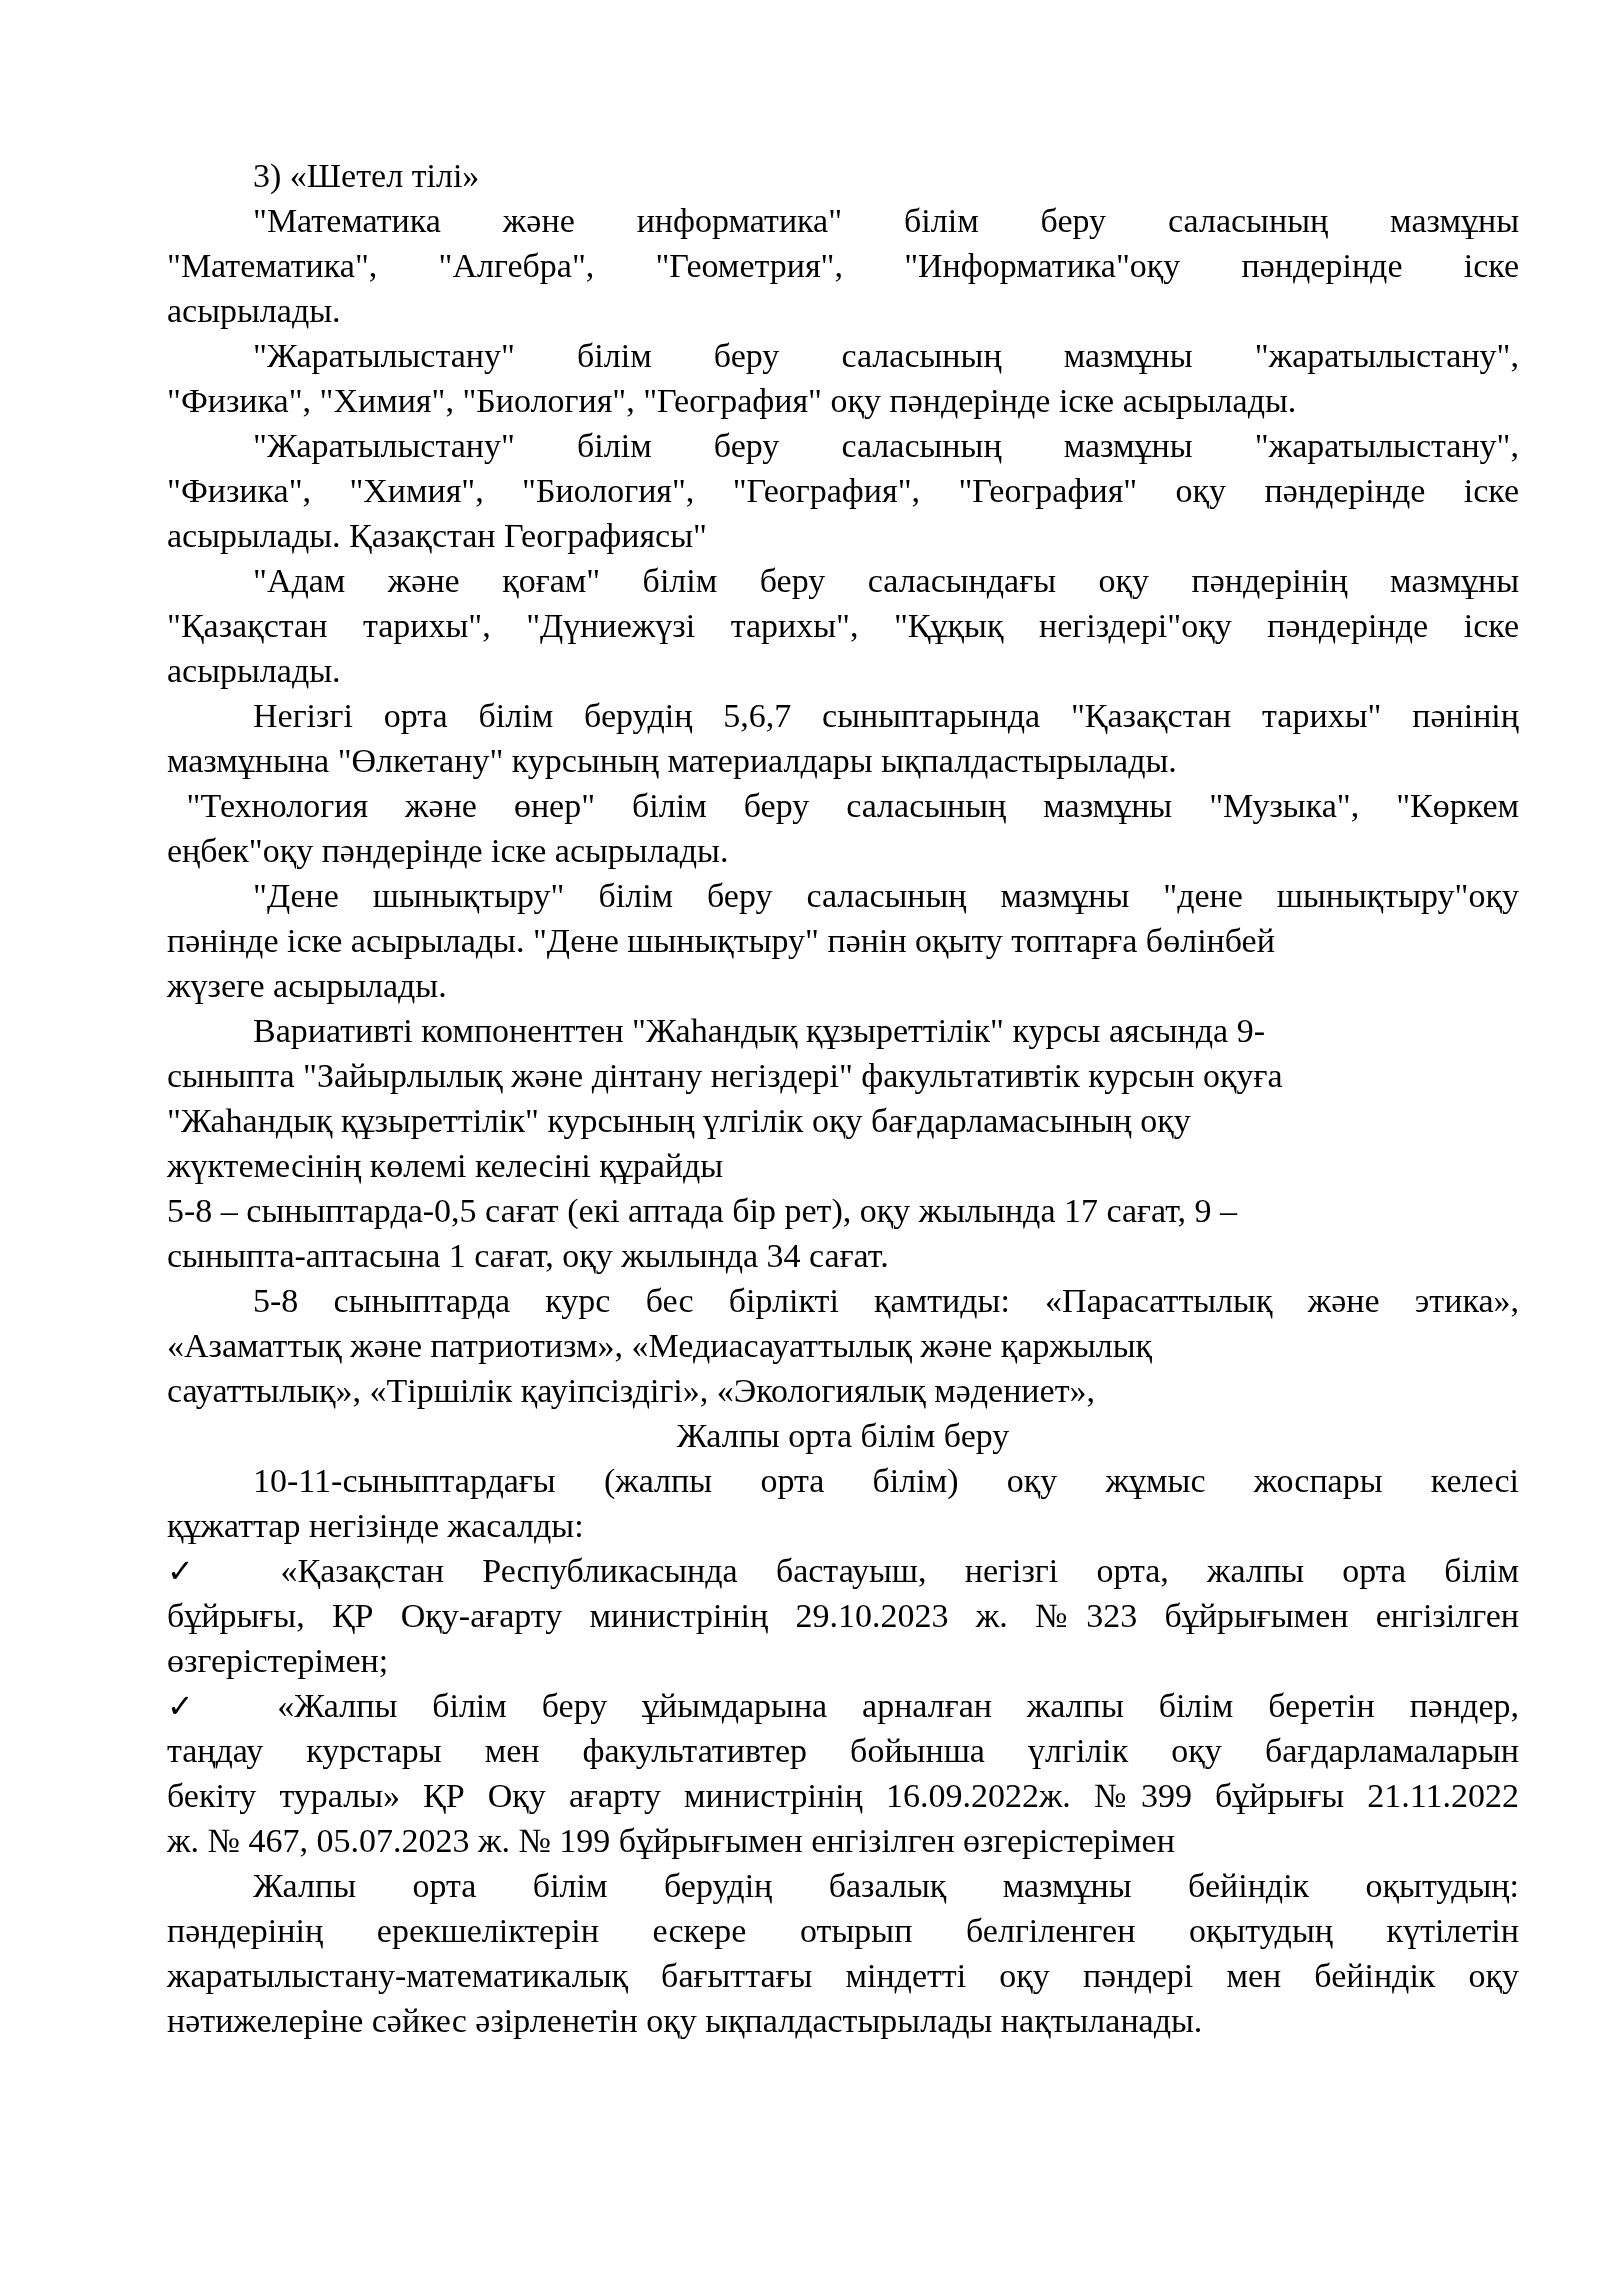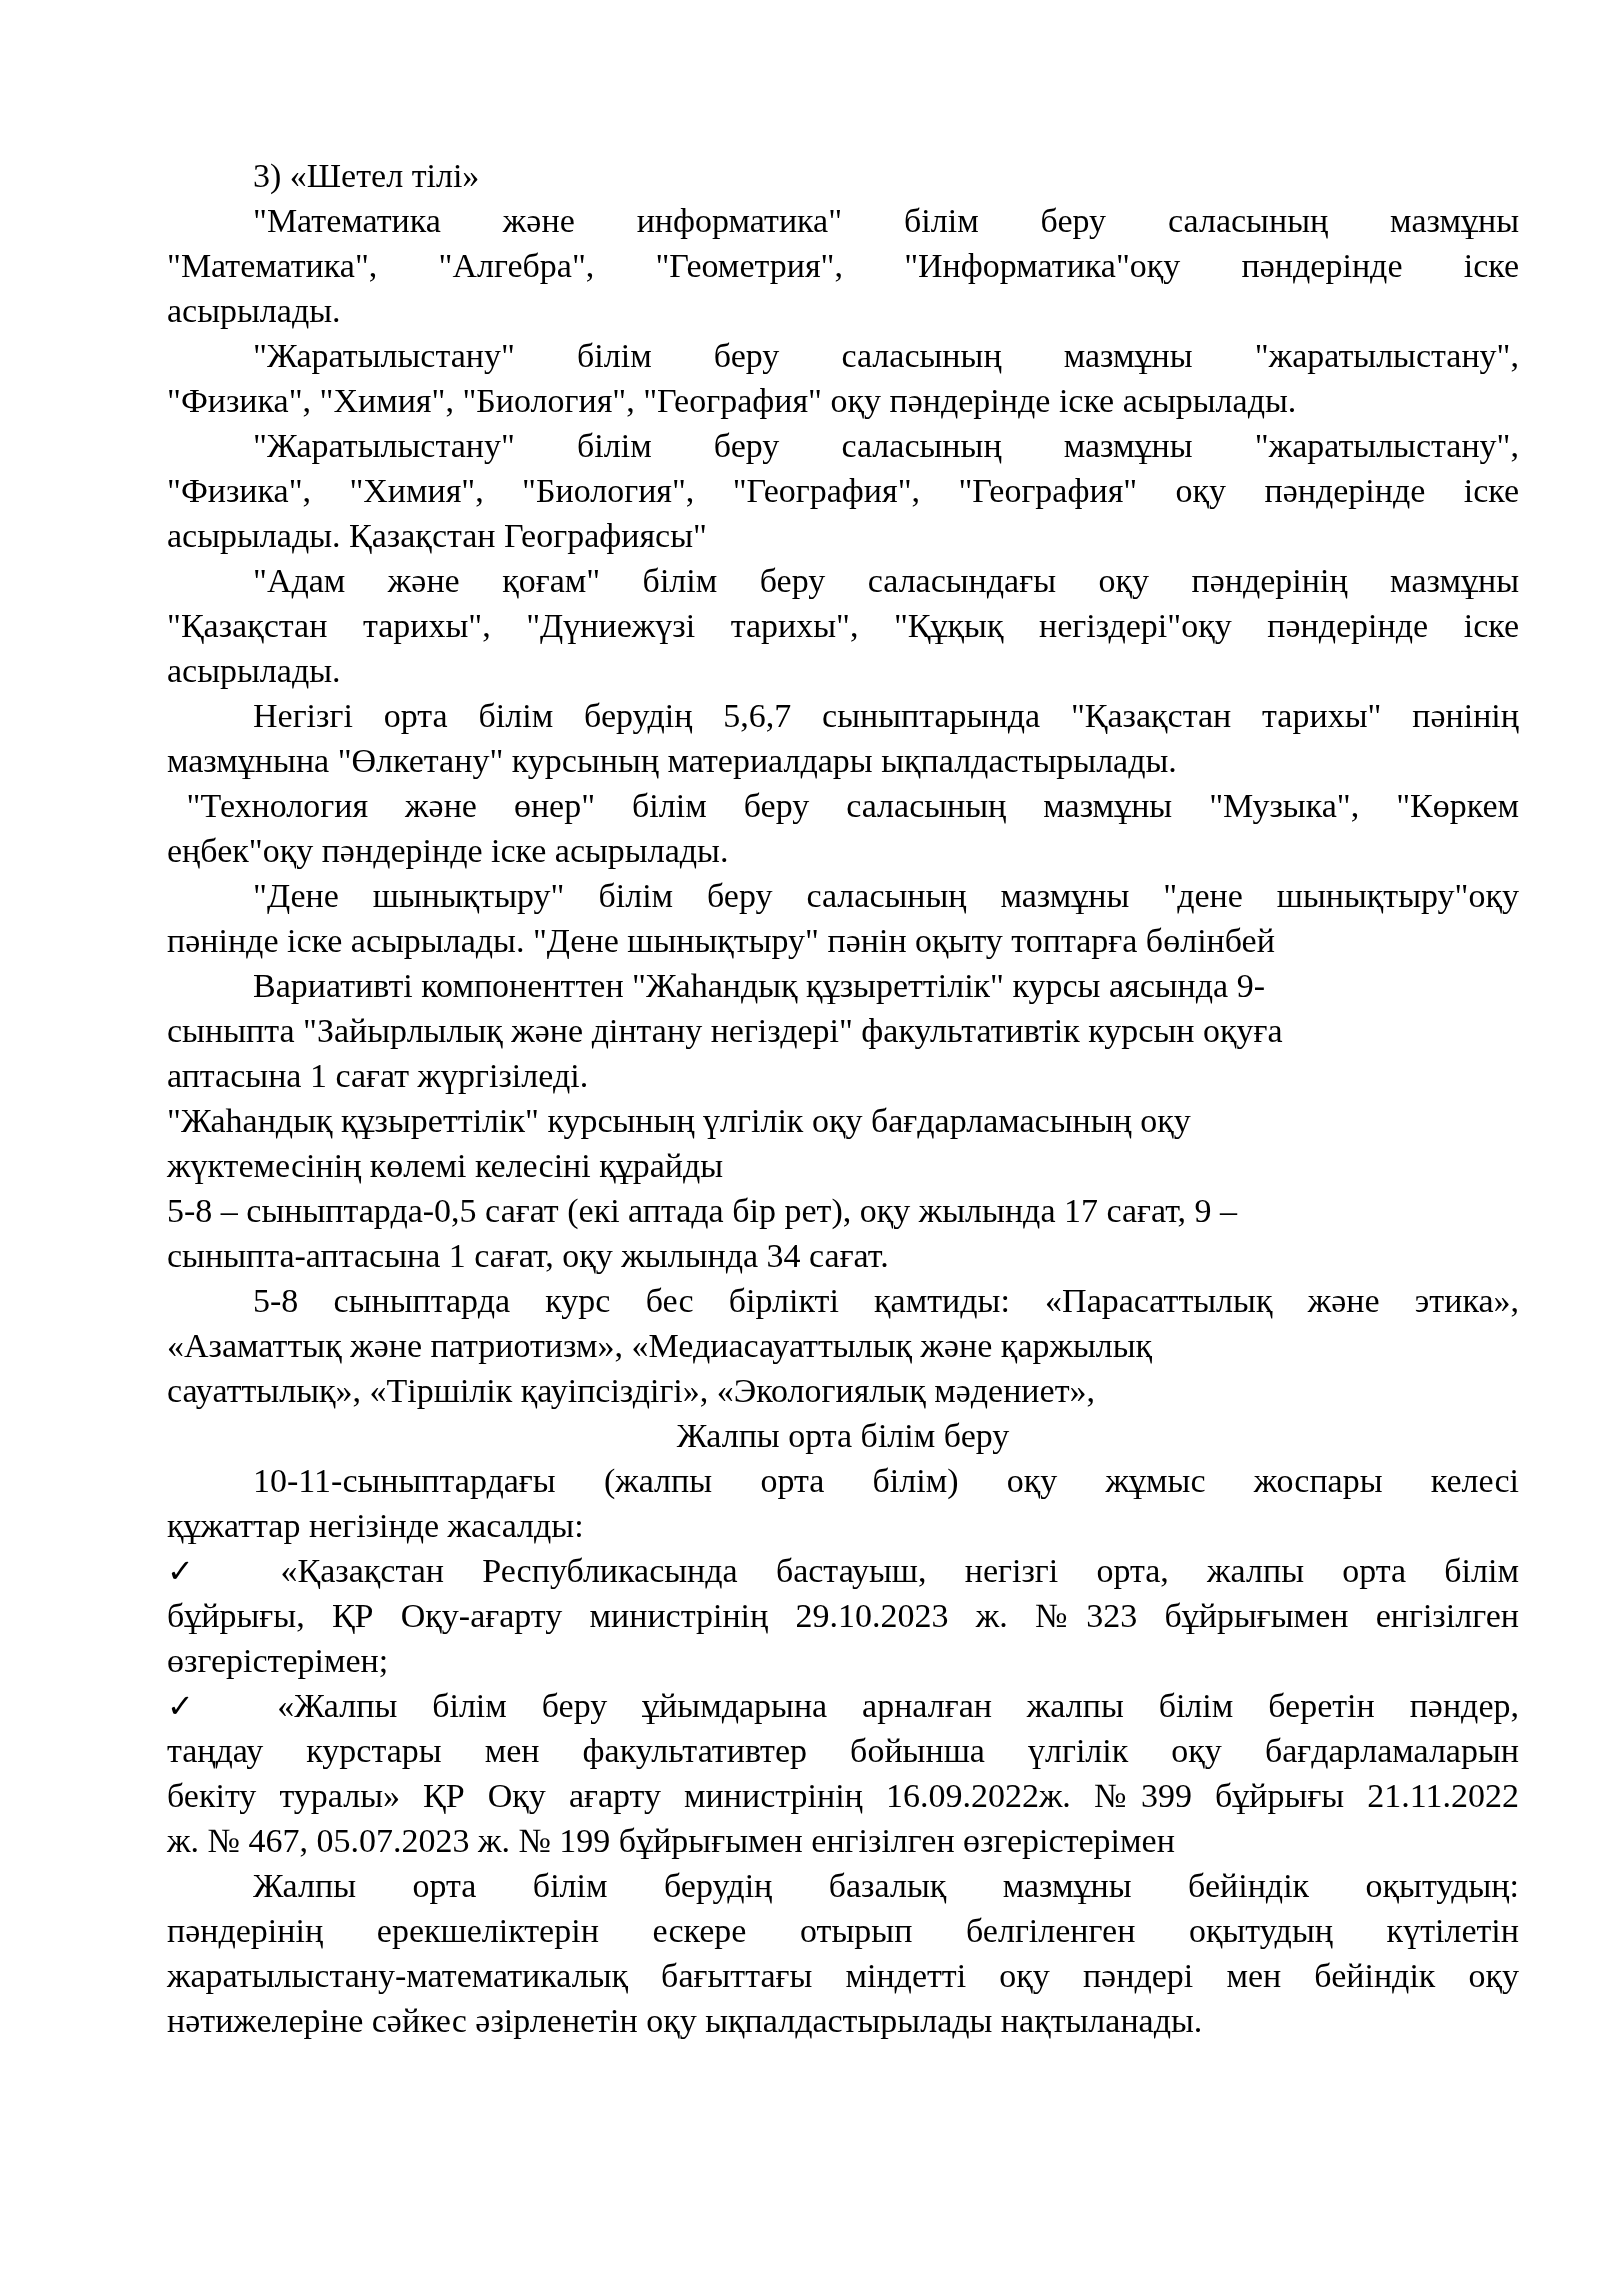--- a/index.html
+++ b/index.html
@@ -58,23 +58,23 @@
     <div class="line left">асырылады. Қазақстан Географиясы"</div>
     <div class="line just ind1">"Адам және қоғам" білім беру саласындағы оқу пәндерінің мазмұны</div>
     <div class="line just">"Қазақстан тарихы", "Дүниежүзі тарихы", "Құқық негіздері"оқу пәндерінде іске</div>
     <div class="line left">асырылады.</div>
     <div class="line just ind1">Негізгі орта білім берудің 5,6,7 сыныптарында "Қазақстан тарихы" пәнінің</div>
     <div class="line left">мазмұнына "Өлкетану" курсының материалдары ықпалдастырылады.</div>
     <div class="line just ind2">"Технология және өнер" білім беру саласының мазмұны "Музыка", "Көркем</div>
     <div class="line left">еңбек"оқу пәндерінде іске асырылады.</div>
     <div class="line just ind1">"Дене шынықтыру" білім беру саласының мазмұны "дене шынықтыру"оқу</div>
     <div class="line left">пәнінде іске асырылады. "Дене шынықтыру" пәнін оқыту топтарға бөлінбей</div>
+    <div class="line left">жүзеге асырылады.</div>
     <div class="line left ind1">Вариативті компоненттен "Жаһандық құзыреттілік" курсы аясында 9-</div>
     <div class="line left">сыныпта "Зайырлылық және дінтану негіздері" факультативтік курсын оқуға</div>
-    <div class="line left">аптасына 1 сағат  жүргізіледі.</div>
     <div class="line left">"Жаһандық құзыреттілік" курсының үлгілік оқу бағдарламасының оқу</div>
     <div class="line left">жүктемесінің көлемі келесіні  құрайды</div>
     <div class="line left">5-8 – сыныптарда-0,5 сағат (екі аптада бір рет), оқу жылында 17 сағат, 9 –</div>
     <div class="line left">сыныпта-аптасына 1 сағат, оқу жылында 34 сағат.</div>
     <div class="line just ind1">5-8 сыныптарда курс бес бірлікті қамтиды: «Парасаттылық және этика»,</div>
     <div class="line left">«Азаматтық және патриотизм», «Медиасауаттылық және қаржылық</div>
     <div class="line left">сауаттылық», «Тіршілік қауіпсіздігі», «Экологиялық мәдениет»,</div>
     <div class="line cent bold">Жалпы орта білім беру</div>
     <div class="line just ind1">10-11-сыныптардағы (жалпы орта білім) оқу жұмыс жоспары келесі</div>
     <div class="line left">құжаттар негізінде жасалды:</div>

